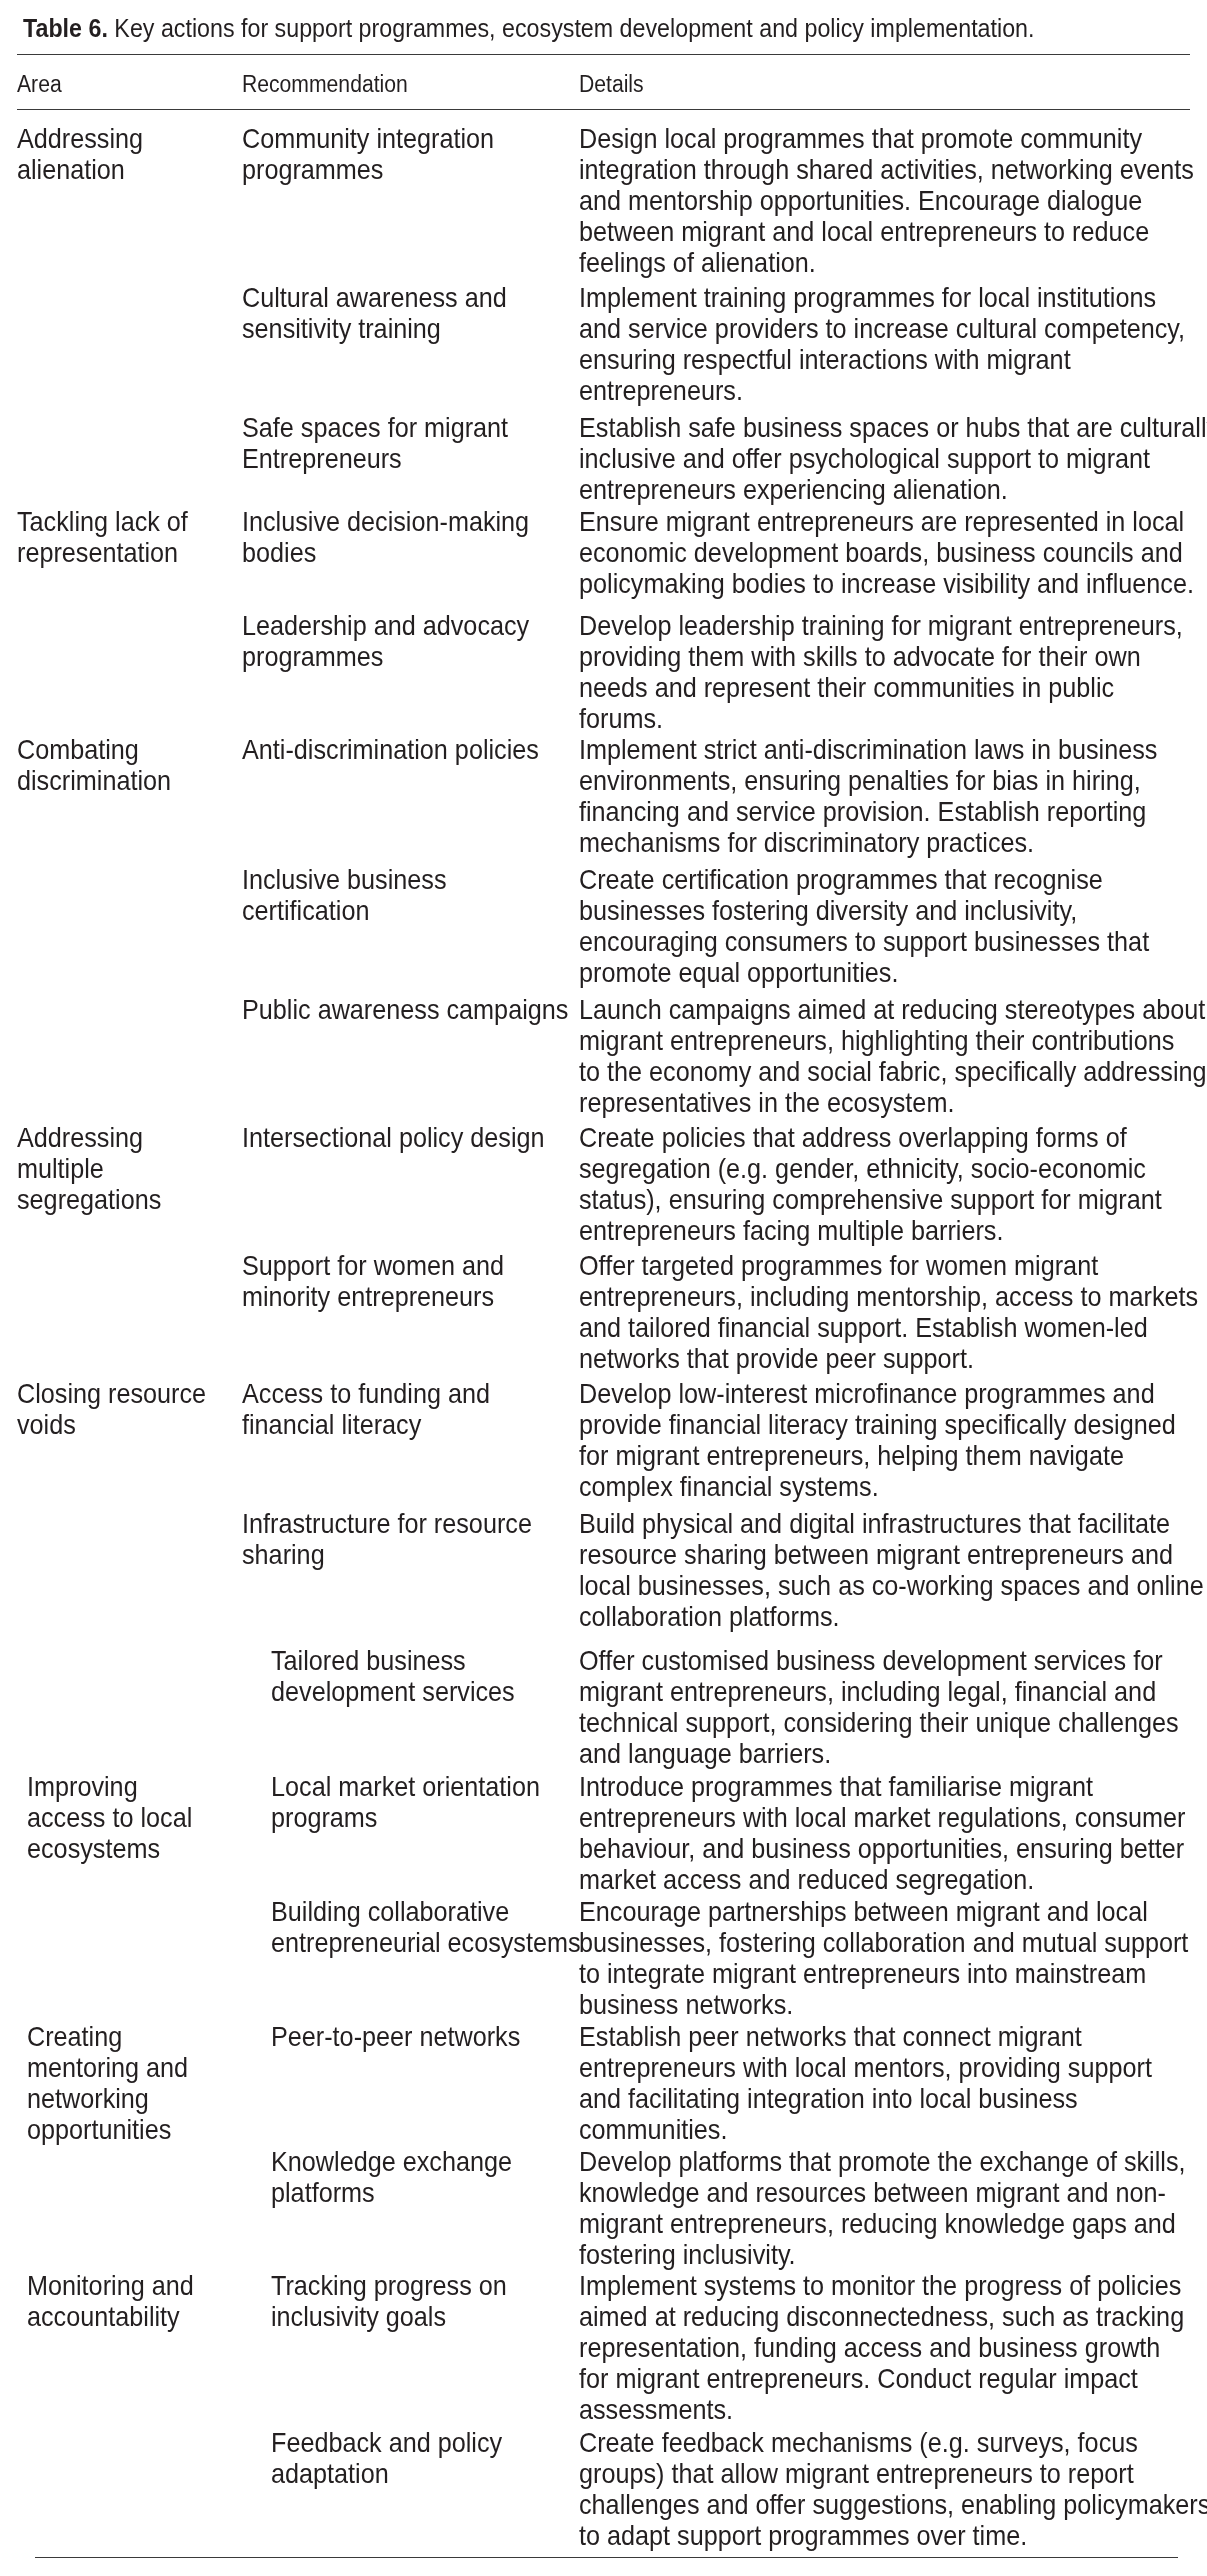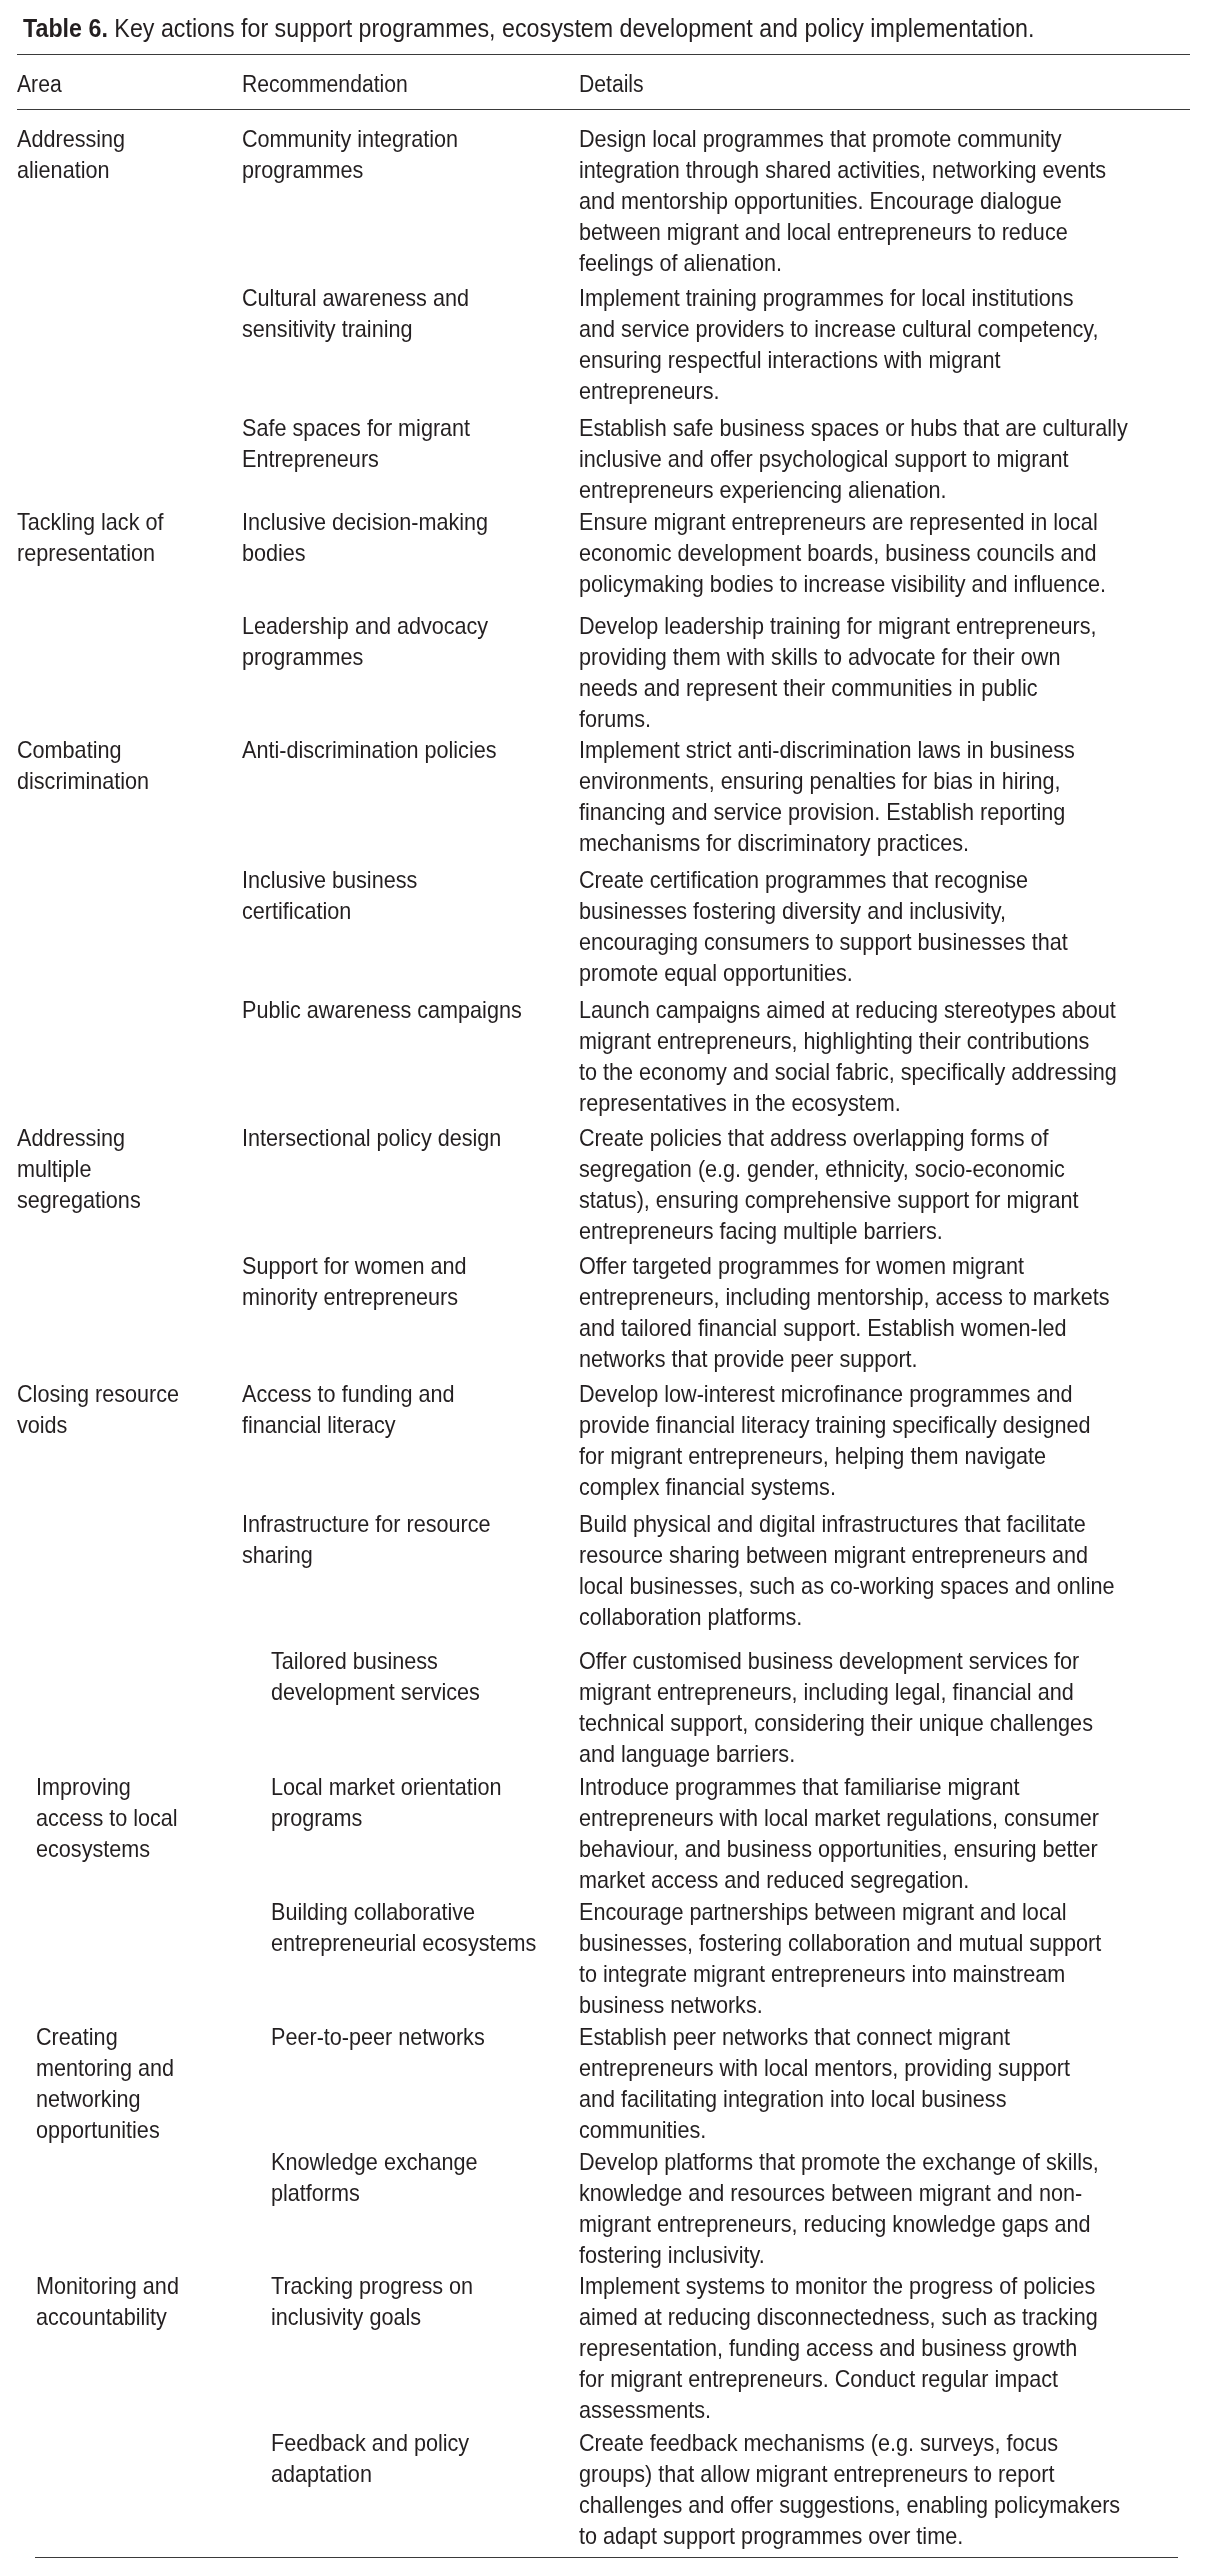--- a/index.html
+++ b/index.html
@@ -6,28 +6,28 @@
   body { width: 1207px; height: 2576px; position: relative; overflow: hidden;
          font-family: "Liberation Sans", sans-serif; color: #231f20; }
   .title { position: absolute; left: 23px; top: 12.5px; font-size: 25px; line-height: 30px;
            white-space: nowrap; transform: scaleX(0.93); transform-origin: left top; }
   .title .label { font-weight: bold; }
   .title .caption { margin-left: 7px; }
   .rule { position: absolute; height: 1.4px; background: #3a3a3a; }
   .rule.top { left: 16.6px; width: 1173px; top: 54px; }
   .rule.mid { left: 16.6px; width: 1173px; top: 109px; }
   .rule.bottom { left: 35px; width: 1143px; top: 2557px; }
-  .cell { position: absolute; font-size: 24px; line-height: 31px; }
+  .cell { position: absolute; font-size: 28px; line-height: 31px; }
   .line { display: block; white-space: nowrap; transform: scaleX(0.9); transform-origin: left top; height: 31px; }
   .hdr { position: absolute; top: 69px; font-size: 23.5px; line-height: 30px; white-space: nowrap;
          transform: scaleX(0.9); transform-origin: left top; }
   .col-area { left: 17.3px; }
   .col-rec { left: 242px; }
   .col-det { left: 579px; }
-  .shift .col-area { left: 36px; }
+  .shift .col-area { left: 27px; }
   .shift .col-rec { left: 271px; }
   .row { position: absolute; left: 0; width: 1207px; }
   .row .cell { top: 0; }
 </style>
 </head>
 <body>
 
 <div class="title">
   <span class="label">Table 6.</span><span class="caption">Key actions for support programmes, ecosystem development and policy implementation.</span>
 </div>

